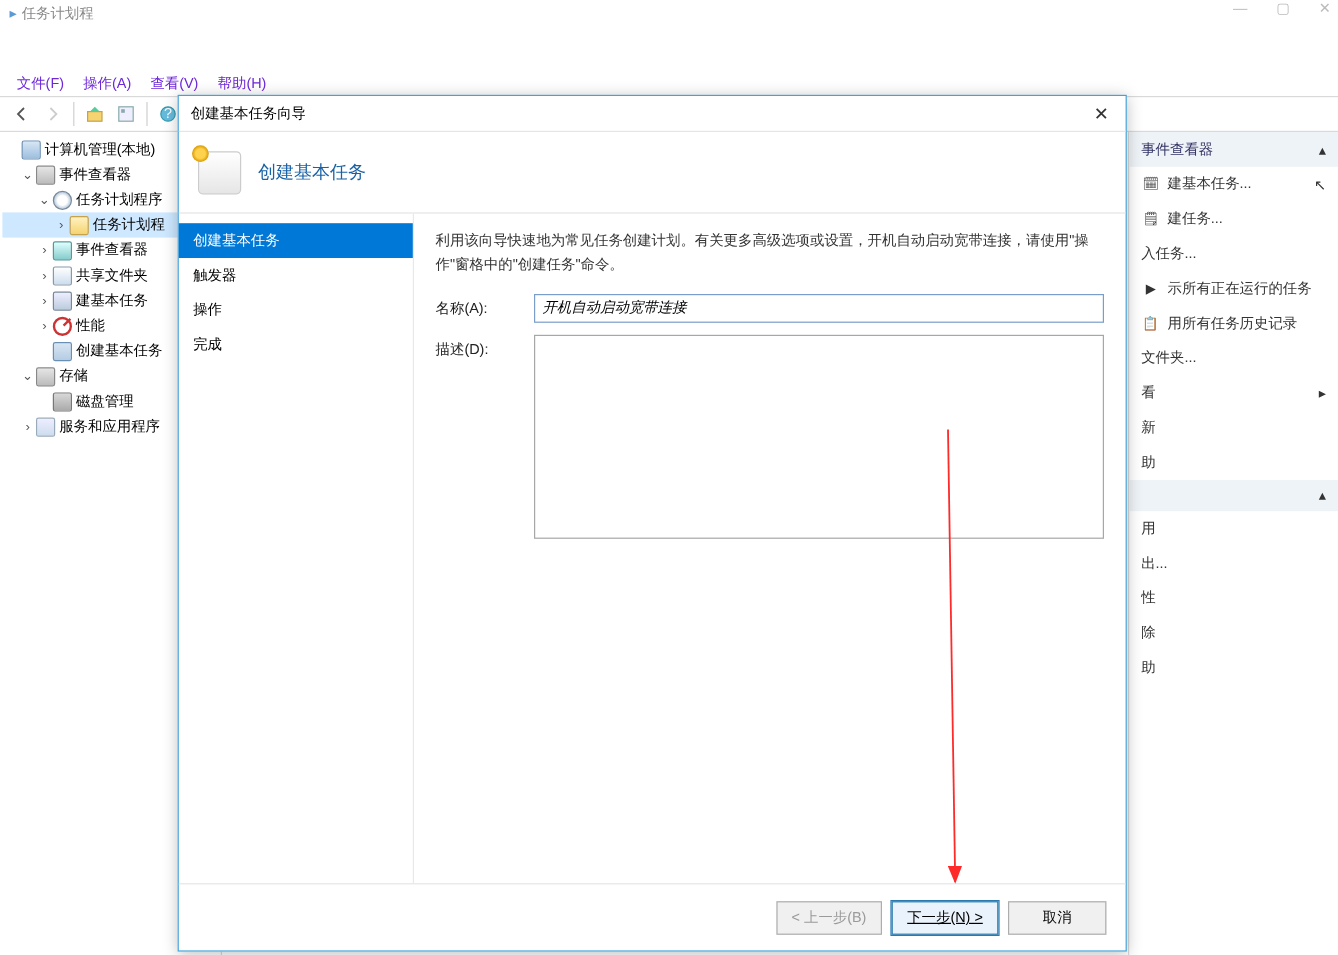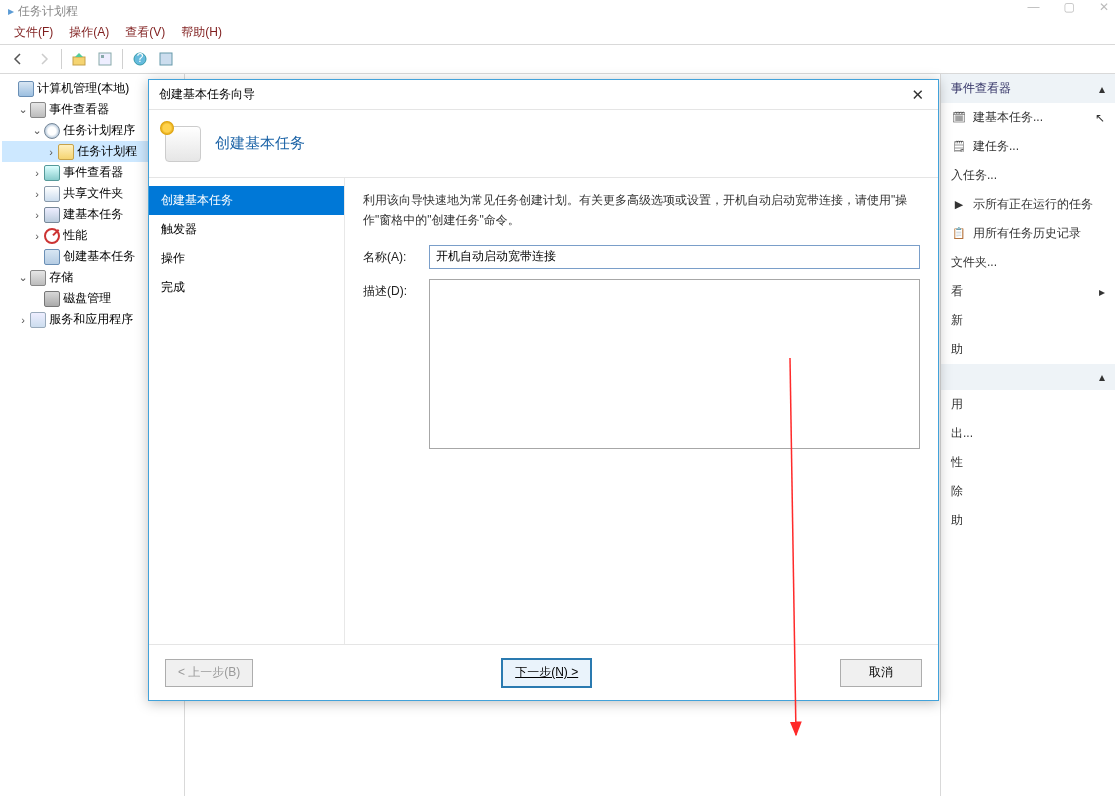--- a/index.html
+++ b/index.html
@@ -4,21 +4,21 @@
 <style>
 * { margin: 0; padding: 0; box-sizing: border-box; font-family: 'Microsoft YaHei', 'Segoe UI', sans-serif; font-size: 12px; }
 body { background: #fff; width: 1115px; height: 796px; overflow: hidden; position: relative; }
 
 
 .title-bar { height: 22px; display: flex; align-items: center; padding: 0 8px; color: #888; }
 .title-bar .icon { margin-right: 4px; color: #5b9bd5; }
 .window-controls { position: absolute; top: 0; right: 6px; display: flex; gap: 24px; color: #bbb; font-size: 14px; }
 
 
-.menu-bar { height: 22px; display: flex; padding: 0 6px; color: #7f1d1d; }
+.menu-bar { height: 22px; display: flex; align-items: center; padding: 0 6px; color: #6d28d9; margin-top: 36px; }
 .menu-item { padding: 2px 8px; cursor: pointer; }
 
 
 .toolbar { height: 30px; border-top: 1px solid #d9d9d9; border-bottom: 1px solid #d9d9d9; display: flex; align-items: center; padding: 0 6px; gap: 2px; }
 .tb-btn { width: 24px; height: 24px; display: flex; align-items: center; justify-content: center; border: 1px solid transparent; }
 .tb-sep { width: 1px; height: 20px; background: #d0d0d0; margin: 0 3px; }
 
 
 .main { display: flex; height: calc(100% - 74px); }
 
@@ -40,38 +40,38 @@
 .radio-circle { width: 13px; height: 13px; border: 1px solid #888; border-radius: 50%; }
 
 
 .right-pane { width: 175px; border-left: 1px solid #d9d9d9; padding: 0; overflow: hidden; }
 .pane-header { background: #eef3f7; padding: 6px 10px; display: flex; align-items: center; justify-content: space-between; color: #336; }
 .pane-header .arrow { font-size: 12px; color: #333; }
 .pane-item { padding: 6px 10px; display: flex; align-items: center; gap: 6px; cursor: pointer; color: #333; }
 .mini-icon { width: 16px; height: 16px; display: inline-flex; align-items: center; justify-content: center; font-size: 11px; }
 
 
-.dialog { position: absolute; left: 148px; top: 79px; width: 791px; height: 622px; background: #fff; border: 1px solid #42a2da; box-shadow: 0 2px 12px rgba(0,0,0,0.25); }
+.dialog { position: absolute; left: 148px; top: 79px; width: 791px; height: 714px; background: #fff; border: 1px solid #42a2da; box-shadow: 0 2px 12px rgba(0,0,0,0.25); }
 .dlg-title { height: 30px; display: flex; align-items: center; justify-content: space-between; padding: 0 10px; border-bottom: 1px solid #e5e5e5; }
 .dlg-close { font-size: 15px; color: #333; cursor: pointer; padding: 0 4px; }
 .dlg-banner { height: 68px; display: flex; align-items: center; padding: 0 16px; gap: 14px; border-bottom: 1px solid #e5e5e5; }
 .banner-icon { width: 36px; height: 36px; background: linear-gradient(#fff,#e6e6e6); border: 1px solid #ccc; border-radius: 4px; position: relative; }
 .banner-icon::after { content:''; position:absolute; top:-6px; left:-6px; width:14px; height:14px; background: radial-gradient(circle,#ffd24d 40%,#d99a00 70%); border-radius:50%; }
 .banner-title { font-size: 15px; color: #1a62a6; }
 .dlg-body { display: flex; height: calc(100% - 30px - 68px - 56px); }
 .dlg-nav { width: 196px; border-right: 1px solid #e8e8e8; padding-top: 8px; }
 .nav-step { padding: 6px 12px; color: #000000; cursor: pointer; }
 .nav-step.active { background: #0078d7; color: #fff; }
 .dlg-content { flex: 1; padding: 12px 18px; }
 .desc-text { color: #333; line-height: 1.7; margin-bottom: 14px; }
-.form-row { display: flex; align-items: flex-start; margin-bottom: 10px; gap: 8px; }
+.form-row { display: flex; align-items: flex-start; margin-bottom: 10px; gap: 24px; }
 .form-label { width: 58px; padding-top: 4px; color: #222; }
-.text-input { flex: 1; height: 24px; border: 1px solid #7a9ec9; padding: 2px 6px; font-size: 12px; outline: none; }
+.text-input { flex: 1; height: 24px; border: 1px solid #7a9ec9; padding: 2px 6px; font-size: 12px; outline: none; font-style: italic; }
 .textarea-input { flex: 1; height: 170px; border: 1px solid #a7a7a7; padding: 4px 6px; font-size: 12px; outline: none; resize: none; }
-.dlg-footer { height: 56px; border-top: 1px solid #e5e5e5; display: flex; align-items: center; justify-content: space-between; padding: 0 16px; gap: 8px; }
+.dlg-footer { height: 56px; border-top: 1px solid #e5e5e5; display: flex; align-items: center; justify-content: flex-end; padding: 0 16px; gap: 8px; }
 .dlg-btn { min-width: 82px; height: 28px; border: 1px solid #adadad; background: #f0f0f0; padding: 0 12px; cursor: pointer; }
 .dlg-btn:disabled { color: #9a9a9a; cursor: default; }
 .dlg-btn.primary { border-color: #2a7ab0; background: #eaf3fb; outline: 1px solid #2a7ab0; text-decoration: underline; }
 
 
 .arrow-svg { position: absolute; left: 0; top: 0; pointer-events: none; }
 
 
 .ico { display:inline-block; width:16px; height:16px; vertical-align:middle; }
 .ico-computer { background: linear-gradient(#d8e6f3,#9cbfe0); border:1px solid #6a8fb5; border-radius:2px; }

